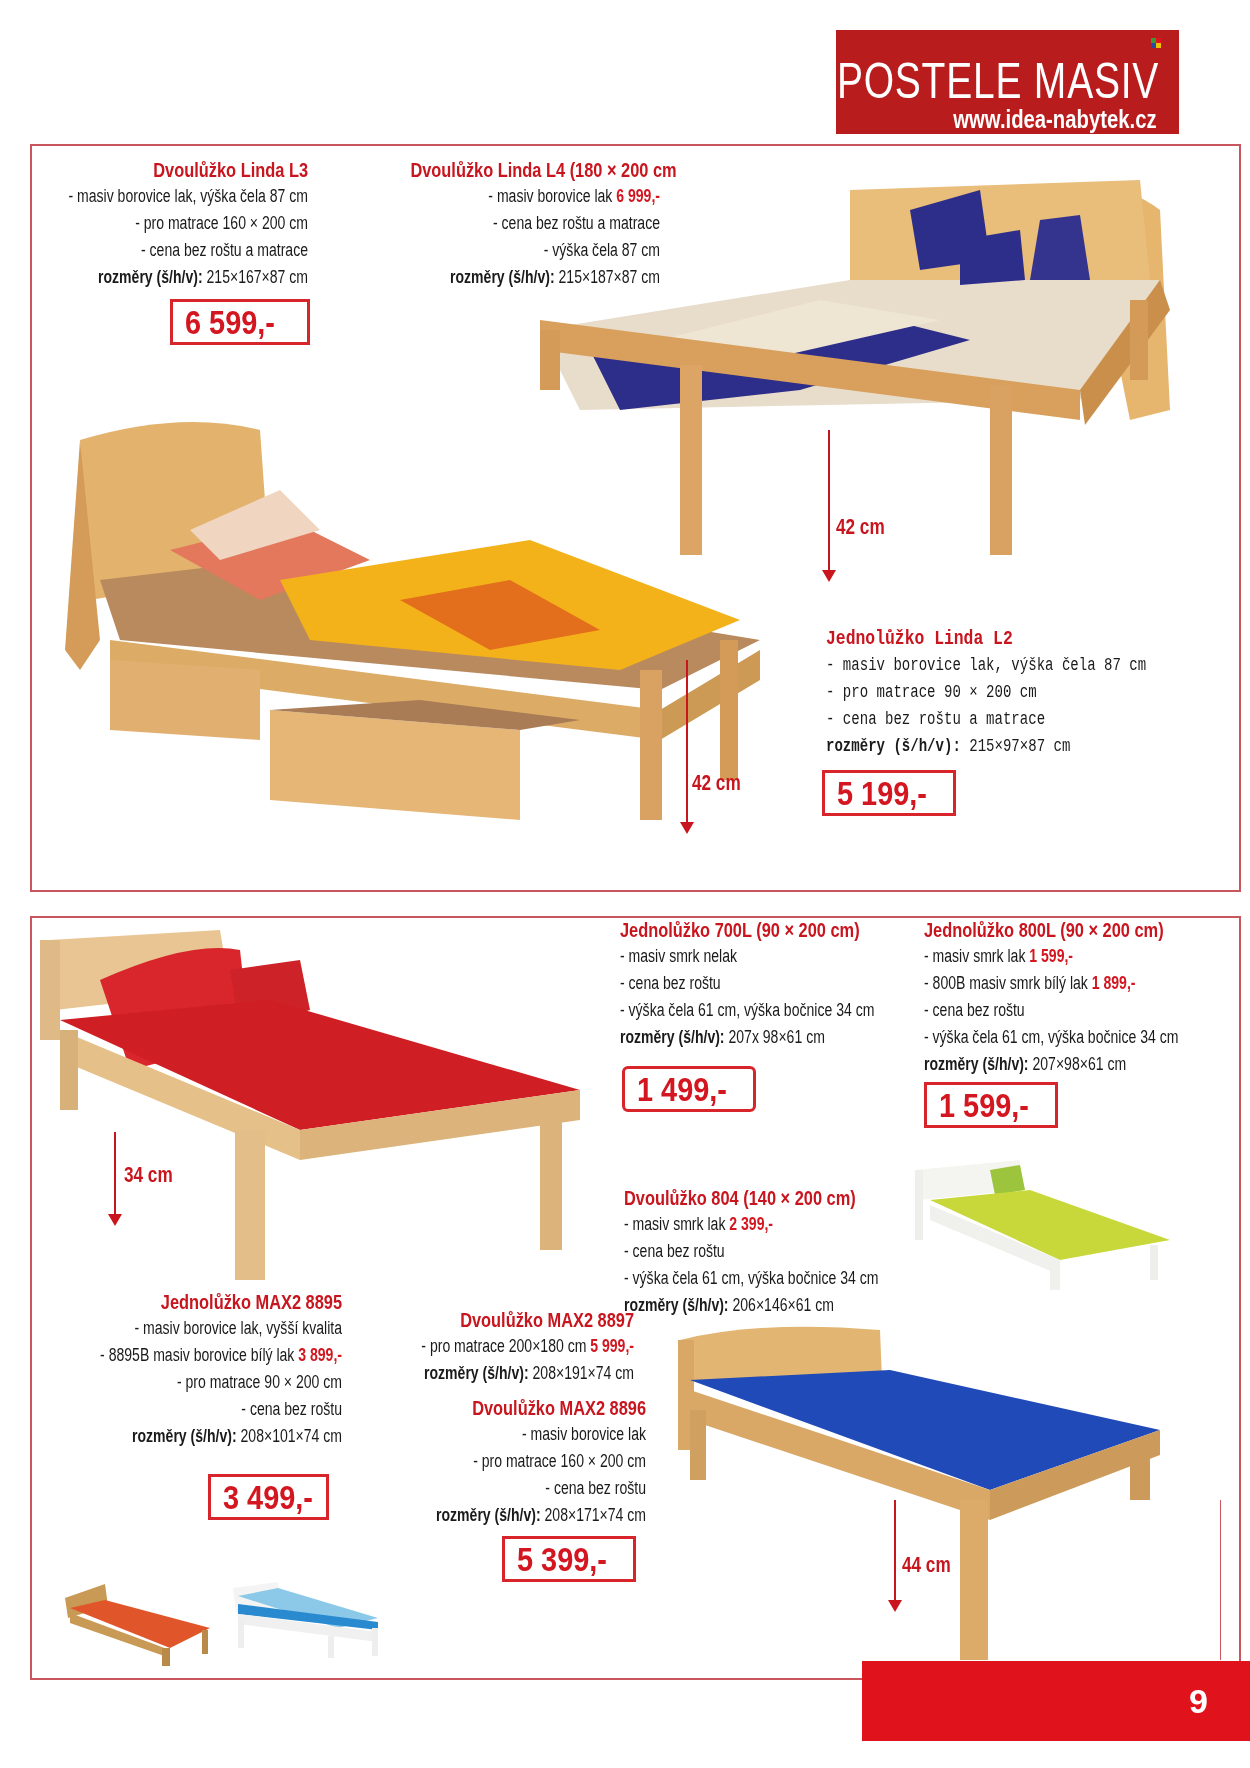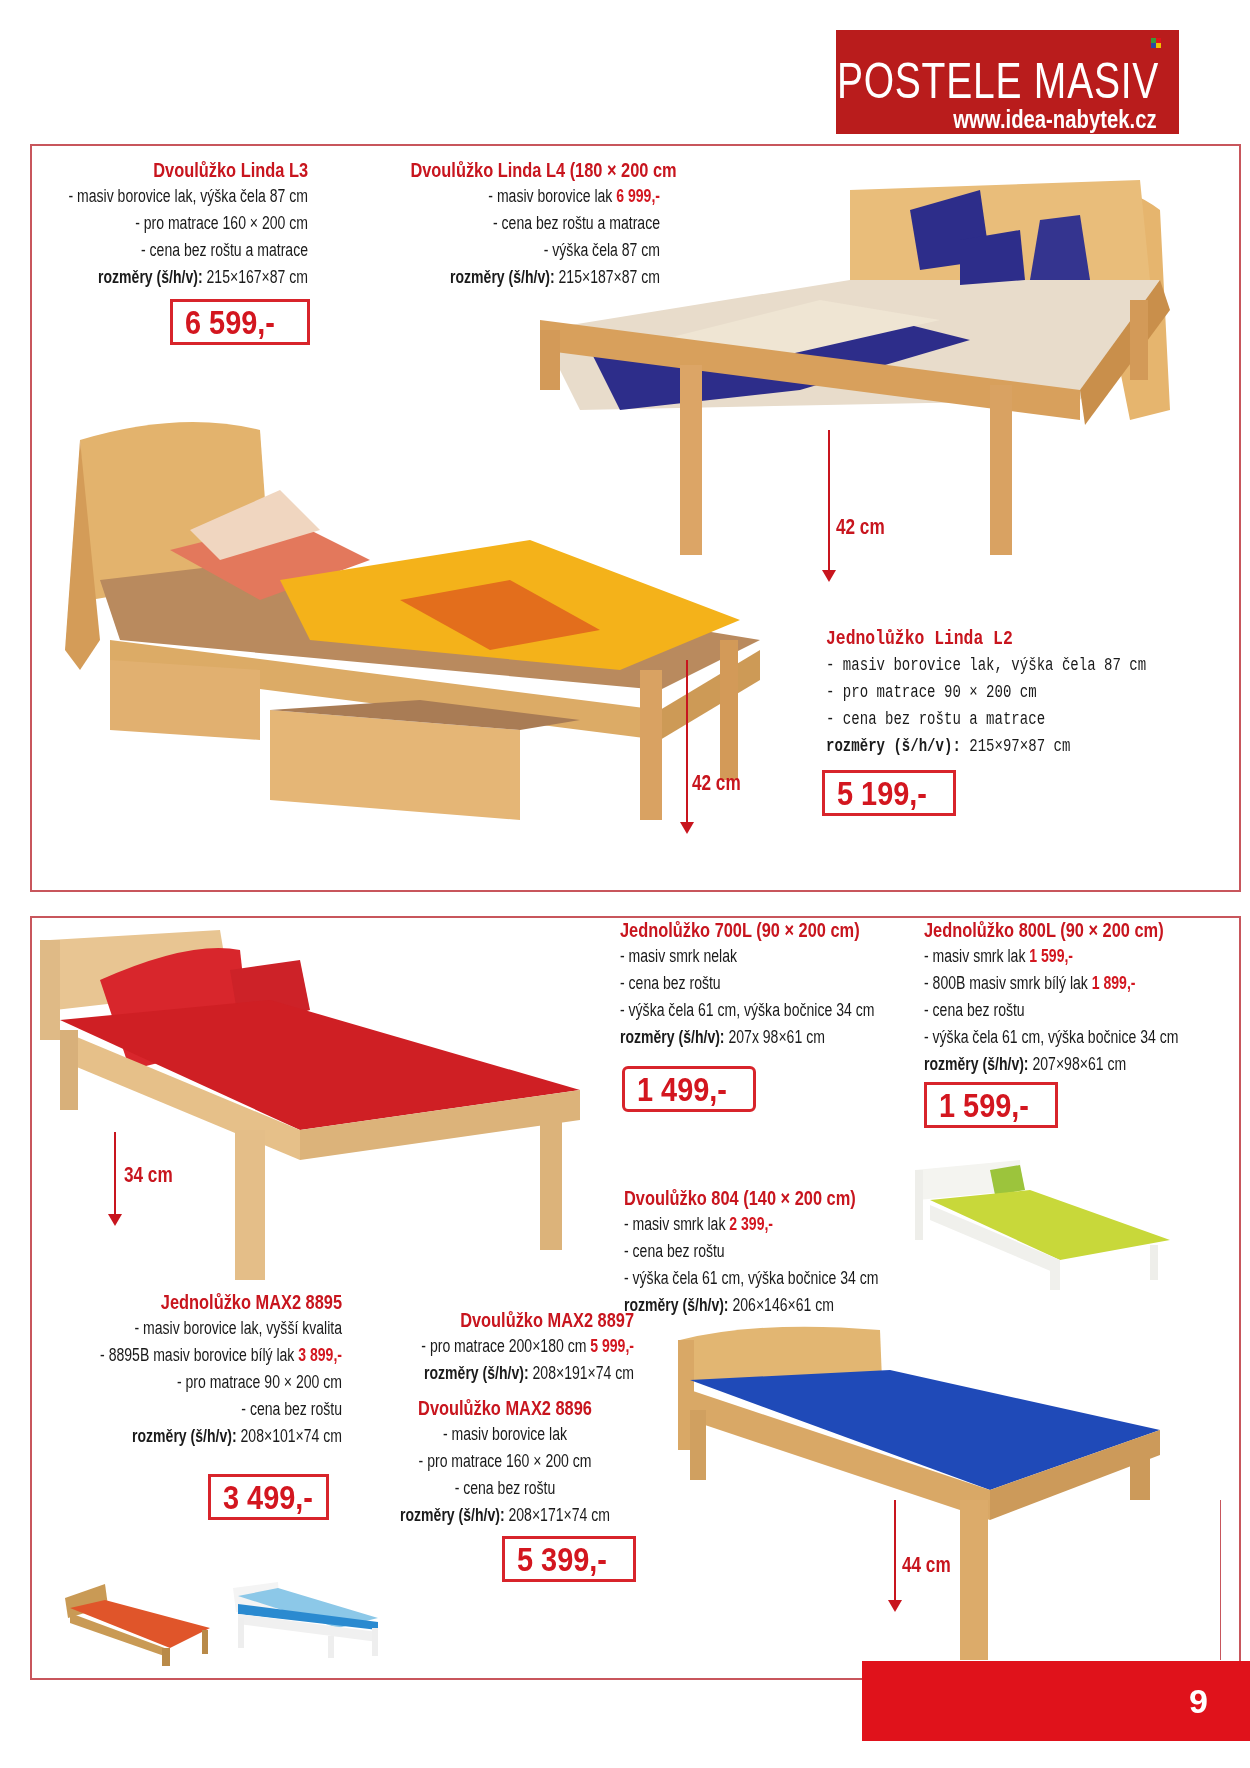--- a/index.html
+++ b/index.html
@@ -189,21 +189,21 @@
   <div class="line">- cena bez roštu</div>
   <div class="line"><span class="b">rozměry (š/h/v):</span><span> 208×101×74 cm</span></div>
 </div>
 <div class="pricebox" style="left:208px;top:1474px;width:121px;"><span>3 499,-</span></div>
 
 <div class="pblock right" style="right:616px;top:1306px;width:300px;">
   <div class="line ptitle">Dvoulůžko MAX2 8897</div>
   <div class="line"><span>- pro matrace 200×180 cm </span><span class="red">5 999,-</span></div>
   <div class="line"><span class="b">rozměry (š/h/v):</span><span> 208×191×74 cm</span></div>
 </div>
-<div class="pblock right" style="right:628px;top:1394px;width:300px;text-align:center;">
+<div class="pblock right" style="right:604px;top:1394px;width:300px;">
   <div class="line ptitle">Dvoulůžko MAX2 8896</div>
   <div class="line">- masiv borovice lak</div>
   <div class="line">- pro matrace 160 × 200 cm</div>
   <div class="line">- cena bez roštu</div>
   <div class="line"><span class="b">rozměry (š/h/v):</span><span> 208×171×74 cm</span></div>
 </div>
 <div class="pricebox" style="left:502px;top:1536px;width:134px;"><span>5 399,-</span></div>
 
 <svg class="photo" style="left:60px;top:1578px;" width="160" height="90" viewBox="0 0 160 90">
   <path d="M5 20 L45 6 L48 28 L8 40 Z" fill="#c99a55"></path>

